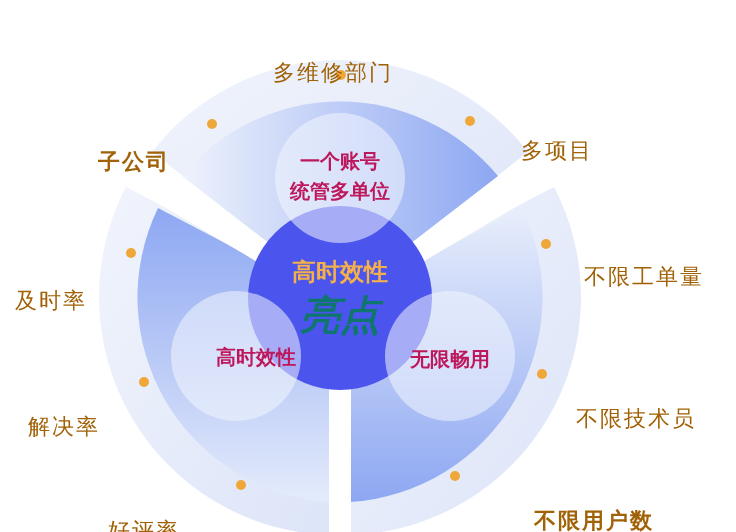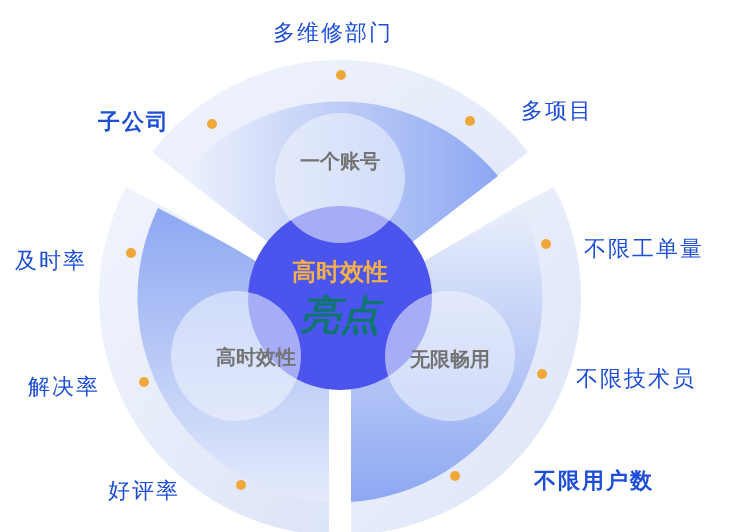--- a/index.html
+++ b/index.html
@@ -1,19 +1,19 @@
 <!DOCTYPE html>
 <html><head>
 <meta charset="utf-8">
 <style>
   html,body{margin:0;padding:0;background:#ffffff;}
   body{width:736px;height:532px;position:relative;overflow:hidden;font-family:"DejaVu Sans","Liberation Sans",sans-serif;}
   svg{position:absolute;left:0;top:0;}
-  .lbl{position:absolute;font-size:22px;color:#1d4ed8;letter-spacing:2px;white-space:nowrap;}
-  .inner{position:absolute;font-weight:bold;color:#737373;font-size:20px;text-align:center;line-height:30px;white-space:nowrap;}
+  .lbl{position:absolute;font-size:22px;color:#a16207;letter-spacing:2px;white-space:nowrap;margin-top:40px;}
+  .inner{position:absolute;font-weight:bold;color:#be185d;font-size:20px;text-align:center;line-height:30px;white-space:nowrap;}
   .c-top{position:absolute;left:0;width:680px;text-align:center;font-weight:bold;}
 </style>
 </head>
 <body>
 
 <svg width="736" height="532" viewBox="0 0 736 532">
   <defs>
     <linearGradient id="gTop" x1="0" y1="0" x2="1" y2="0">
       <stop offset="0" stop-color="#EEF2FC"></stop>
         <stop offset="1" stop-color="#8DA7F2"></stop>
@@ -66,27 +66,28 @@
     <circle cx="542" cy="374" r="5"></circle>
     <circle cx="455" cy="476" r="5"></circle>
   </g>
 </svg>
 
 <div class="c-top" style="top:256px;font-size:24px;color:#F5B04A;">高时效性</div>
 <div class="c-top" style="top:288px;font-size:40px;color:#0f766e;font-style:italic;">亮点</div>
 
 <div class="inner" style="left:270px;top:146px;width:140px;">
   <div>一个账号</div>
+  <div>统管多单位</div>
 </div>
 <div class="inner" style="left:176px;top:342px;width:120px;text-align:right;">高时效性</div>
 <div class="inner" style="left:390px;top:344px;width:120px;">无限畅用</div>
 
 <div class="lbl" style="left:98px;top:107px;font-weight:bold;">子公司</div>
 <div class="lbl" style="left:273px;top:18px;">多维修部门</div>
 <div class="lbl" style="left:521px;top:96px;">多项目</div>
 
 <div class="lbl" style="left:15px;top:246px;">及时率</div>
 <div class="lbl" style="left:28px;top:372px;">解决率</div>
 <div class="lbl" style="left:108px;top:476px;font-family:Liberation Serif, serif;">好评率</div>
 
-<div class="lbl" style="left:584px;top:234px;">不限工单量</div>
+<div class="lbl" style="left:584px;top:222px;">不限工单量</div>
 <div class="lbl" style="left:576px;top:364px;text-align:right;">不限技术员</div>
 <div class="lbl" style="left:534px;top:466px;font-weight:bold;">不限用户数</div>
 
 </body></html>

